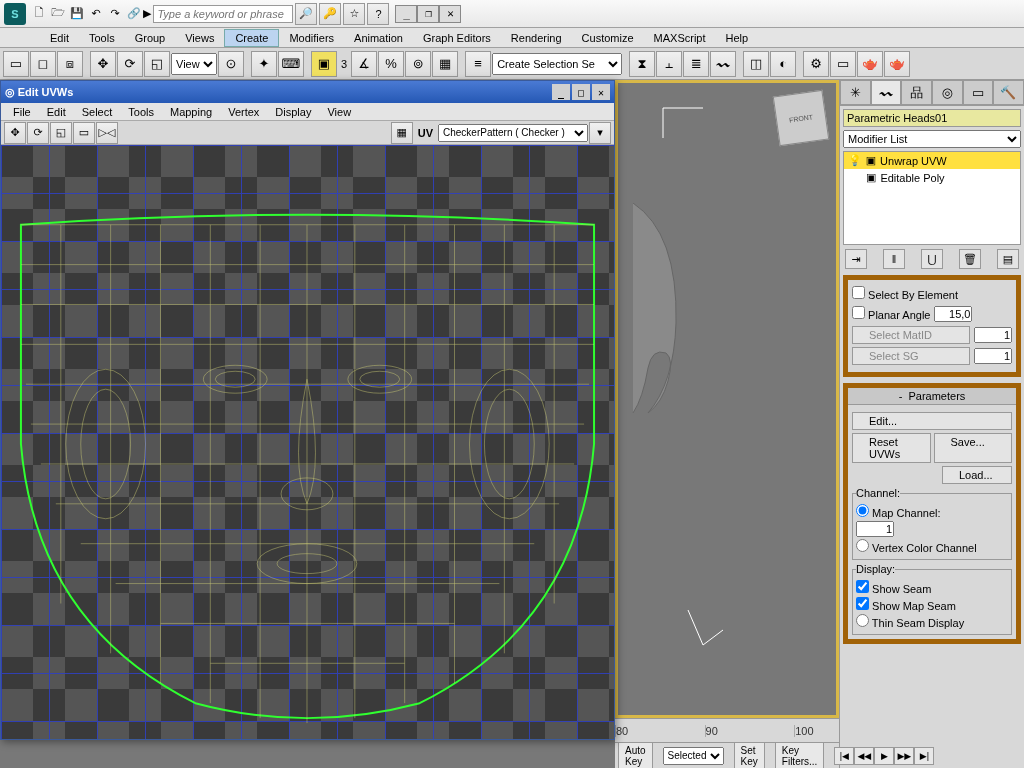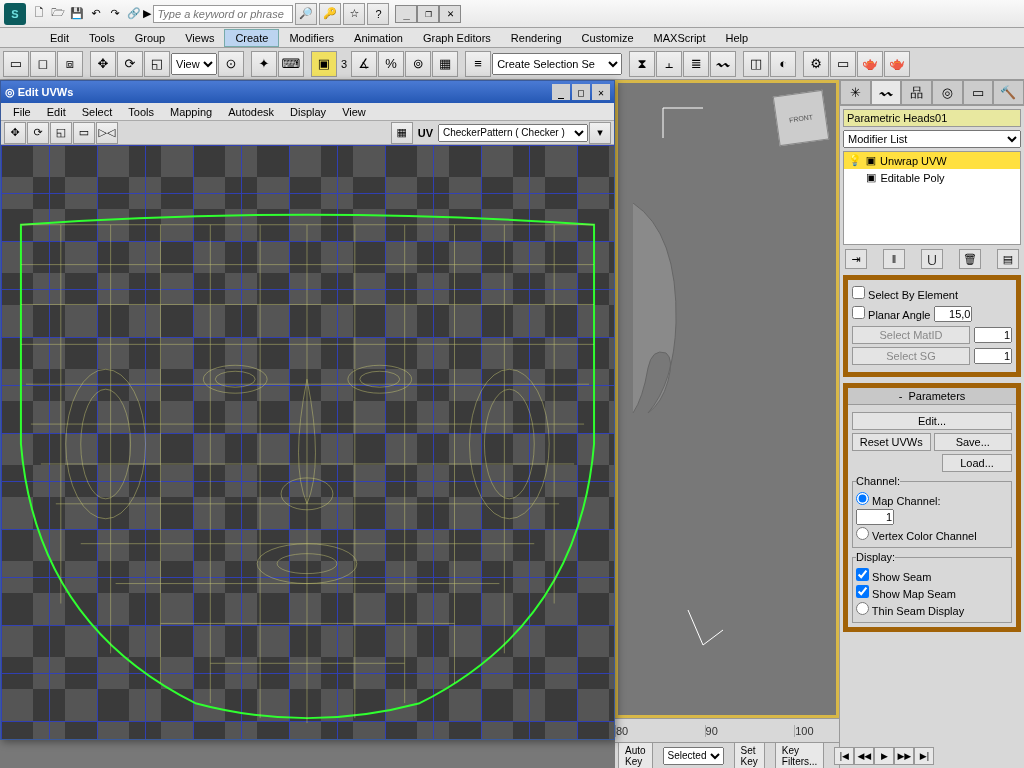--- a/index.html
+++ b/index.html
@@ -58,21 +58,21 @@
 .mod-stack { border:1px solid #999; background:#fff; height:94px; }
 .mod-stack .row { padding:2px 4px; display:flex; align-items:center; gap:4px; cursor:pointer; }
 .mod-stack .row.sel { background:#ffe040; }
 .stack-btns { display:flex; gap:2px; margin-top:4px; justify-content:space-between; padding:0 2px; }
 .stack-btns span { width:22px; height:20px; border:1px solid #999; background:#e4e4e4; display:flex; align-items:center; justify-content:center; cursor:pointer; font-size:11px; }
 .rollout { border:5px solid #a16207; margin-top:6px; background:#d8d8d8; }
 .rollout-hdr { background:#c8c8c8; padding:2px 4px; text-align:center; border-bottom:1px solid #999; cursor:pointer; }
 .rollout-body { padding:4px; }
 .rollout-body label { display:block; margin:2px 0; }
 .rollout-body .prow { display:flex; align-items:center; gap:4px; margin:3px 0; }
-.rollout-body .pbtn { flex:1; padding:2px 4px; border:1px solid #999; background:#e4e4e4; cursor:pointer; text-align:center; }
+.rollout-body .pbtn { flex:1; padding:2px 16px; border:1px solid #999; background:#e4e4e4; cursor:pointer; }
 .rollout-body .pbtn.dis { color:#888; }
 .rollout-body input.small { width:38px; height:16px; text-align:right; }
 .twocol { display:flex; gap:3px; }
 .twocol .pbtn { flex:1; }
 
 
 .uvw-win { position:absolute; top:80px; left:0; width:615px; height:660px; border:1px solid #3a5a9a; background:#d8d8d8; box-shadow:2px 2px 8px rgba(0,0,0,.4); display:flex; flex-direction:column; }
 .uvw-title { height:22px; background:linear-gradient(#4a7ad4,#2558b4); color:#fff; display:flex; align-items:center; padding:0 4px; font-weight:bold; }
 .uvw-title .spacer { flex:1; }
 .uvw-title .wbtn { width:18px; height:16px; background:#d0d0d0; color:#000; display:flex; align-items:center; justify-content:center; margin-left:2px; cursor:pointer; font-family:monospace; font-size:10px; }
@@ -310,21 +310,21 @@
     <span class="wbtn">_</span>
     <span class="wbtn">□</span>
     <span class="wbtn">✕</span>
   </div>
   <div class="uvw-menu">
     <span>File</span>
     <span>Edit</span>
     <span>Select</span>
     <span>Tools</span>
     <span>Mapping</span>
-    <span>Autodesk</span>
+    <span>Vertex</span>
     <span>Display</span>
     <span>View</span>
   </div>
   <div class="uvw-tools">
     <span class="tbtn sm">✥</span>
     <span class="tbtn sm">⟳</span>
     <span class="tbtn sm">◱</span>
     <span class="tbtn sm">▭</span>
     <span class="tbtn sm">▷◁</span>
     <span class="spacer"></span>

